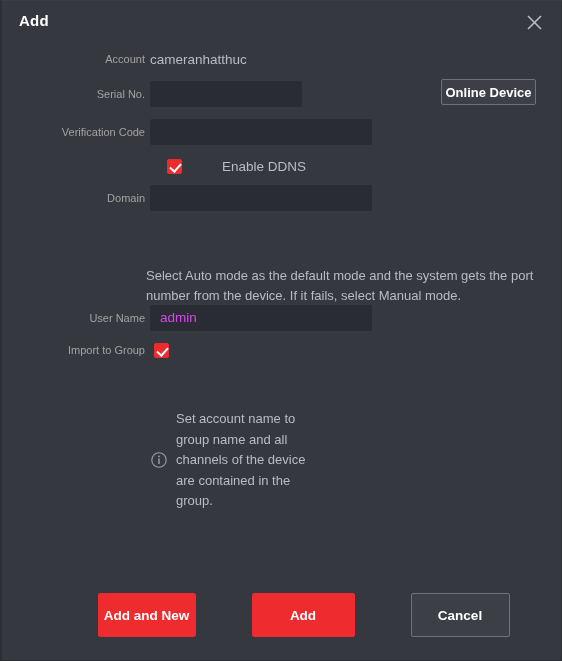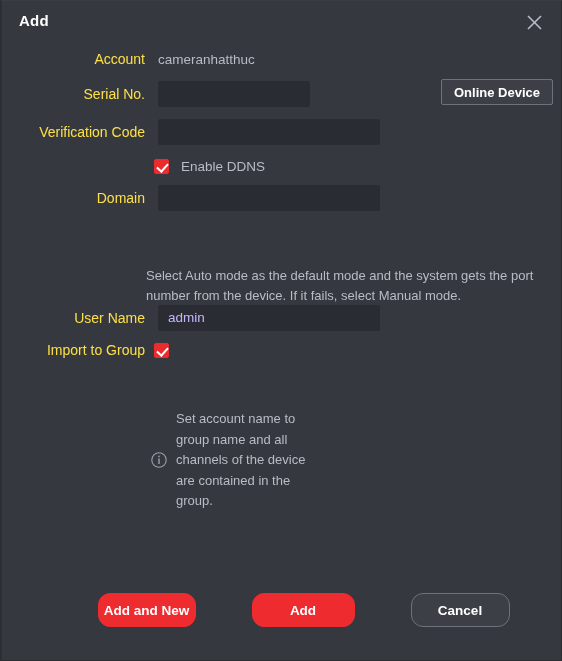--- a/index.html
+++ b/index.html
@@ -71,58 +71,58 @@
     position: relative;
     height: 33px;
     display: flex;
     align-items: center;
   }
 
   .lbl {
     width: 143px;
     text-align: right;
     padding-right: 0px;
-    font-size: 14px;
-    color: #fde047;
+    font-size: 11px;
+    color: #a3a3a3;
     white-space: nowrap;
     flex: 0 0 143px;
   }
 
   .ctrl {
-    margin-left: 13px;
+    margin-left: 5px;
     display: flex;
     align-items: center;
   }
 
   .static-val {
     font-size: 13.5px;
     color: #b7bcc6;
   }
 
   .field {
     height: 26px;
     background: #292c32;
     border: 1px solid #292c32;
     border-radius: 2px;
-    color: #c4b5fd;
+    color: #d946ef;
     font-family: "Liberation Sans", sans-serif;
     font-size: 13.5px;
     padding: 0 9px;
     outline: none;
   }
   .field::placeholder { color: #6e737d; }
   .field.w-short { width: 152px; }
   .field.w-long  { width: 222px; }
 
   
   .online-device {
     position: absolute;
     left: 439px;
     top: 78px;
-    width: 112px;
+    width: 95px;
     height: 26px;
     background: #3c4046;
     border: 1px solid #6d727b;
     border-radius: 2px;
     color: #ffffff;
     font-size: 13px;
     font-weight: bold;
     font-family: "Liberation Sans", sans-serif;
     cursor: pointer;
     display: flex;
@@ -226,22 +226,22 @@
     position: absolute;
     left: 0;
     top: 592px;
     width: 100%;
     display: flex;
     justify-content: center;
     gap: 12px;
   }
 
   .btn {
-    height: 34px;
-    border-radius: 12px;
+    height: 44px;
+    border-radius: 2px;
     font-size: 13.5px;
     font-weight: bold;
     font-family: "Liberation Sans", sans-serif;
     cursor: pointer;
     display: flex;
     align-items: center;
     justify-content: center;
     border: 1px solid transparent;
     margin-left: 44px;
   }
@@ -292,21 +292,21 @@
 
     <div class="row" style="height:39px;align-items:center;">
       <div class="lbl">Verification Code</div>
       <div class="ctrl">
         <input class="field w-long" type="text" value="" style="">
       </div>
     </div>
 
     <div class="row" style="height:31px;">
       <div class="lbl"></div>
-      <div class="ctrl" style="margin-left:9px;">
+      <div class="ctrl" style="margin-left:22px;gap:28px;">
         <span class="checkbox"></span>
         <span class="cb-label">Enable DDNS</span>
       </div>
     </div>
 
     <div class="row" style="height:31px;">
       <div class="lbl">Domain</div>
       <div class="ctrl">
         <input class="field w-long" type="text" value="" style="">
       </div>

